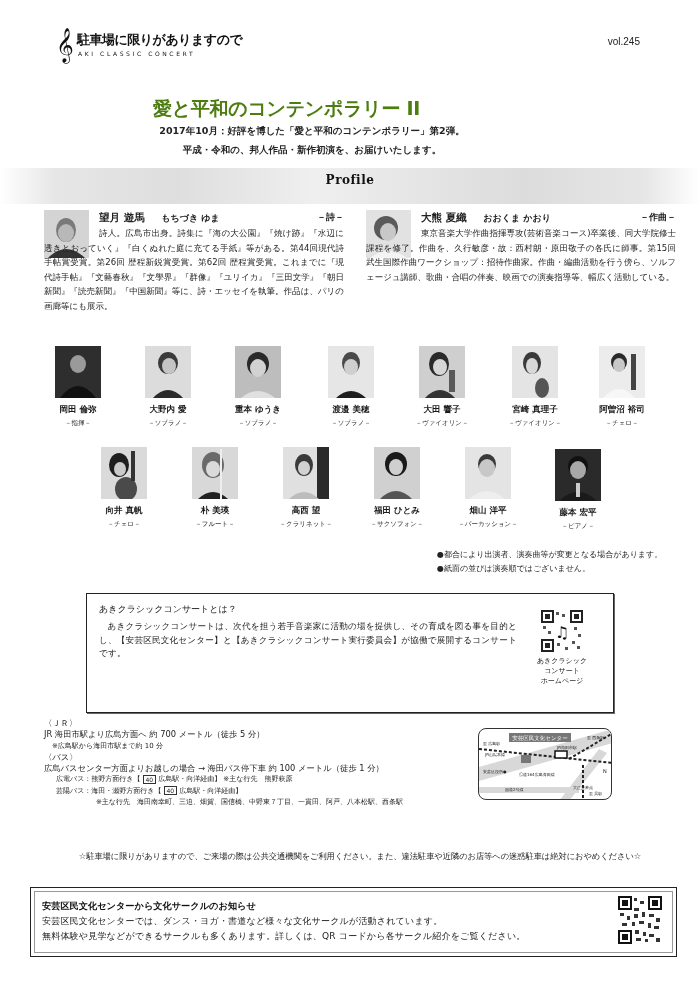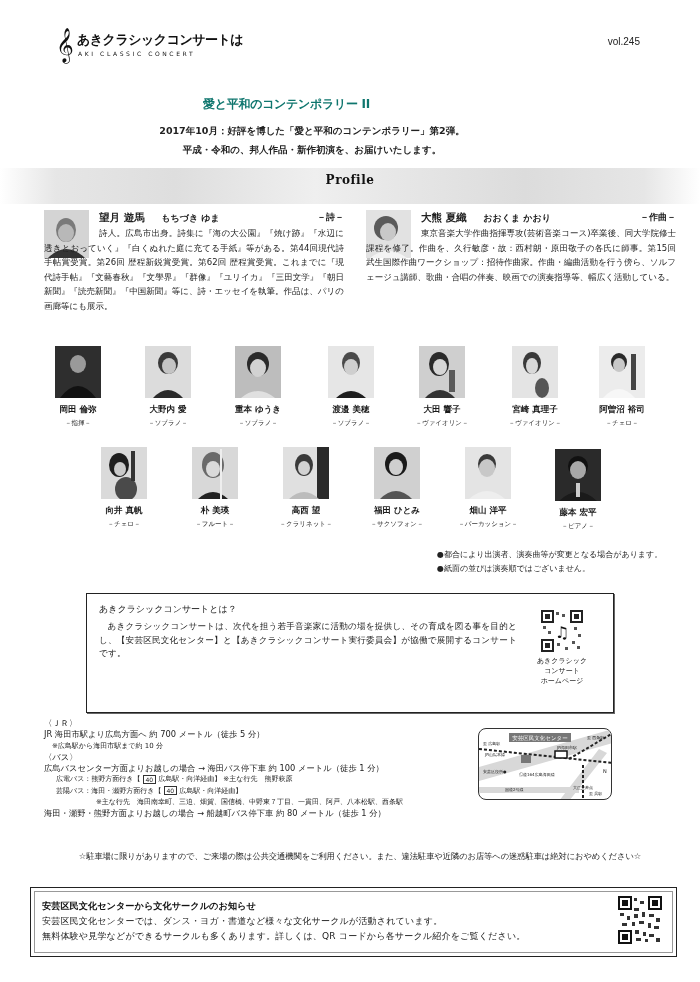--- a/index.html
+++ b/index.html
@@ -8,21 +8,21 @@
 
   .abs { position: absolute; }
 
   
   .logo { left: 56px; top: 28px; width: 170px; height: 34px; }
   .logo .clef { position: absolute; left: 0; top: 0; font-family: "DejaVu Serif", serif; font-size: 30px; line-height: 34px; color: #111; }
   .logo .jp { position: absolute; left: 21px; top: 3px; font-size: 13px; font-weight: bold; letter-spacing: -0.5px; color: #111; white-space: nowrap; }
   .logo .en { position: absolute; left: 22px; top: 22px; font-size: 6px; letter-spacing: 2.6px; color: #111; white-space: nowrap; }
   .vol { right: 60px; top: 36px; font-size: 10px; color: #222; font-family: "Liberation Sans", sans-serif; }
 
-  .main-title { left: 0; width: 573px; top: 96px; text-align: center; font-size: 12px; font-weight: bold; color: #0f766e; letter-spacing: -0.3px; }
+  .main-title { left: 0; width: 573px; top: 96px; text-align: center; font-size: 19px; font-weight: bold; color: #4d7c0f; letter-spacing: -0.3px; }
   .subline { left: 0; width: 624px; text-align: center; font-size: 9.5px; font-weight: bold; color: #222; }
   .sub1 { top: 143px; }
   .sub2 { top: 163px; }
 
   .profile-band {
     left: 0; top: 167px; width: 700px; height: 36px;
     top: 168px;
     background: linear-gradient(90deg, #ffffff 0%, #e6e6e6 8%, #dedede 25%, #efefef 45%, #e8e8e8 55%, #dcdcdc 75%, #e6e6e6 92%, #ffffff 100%);
   }
   .profile-band span { display: block; text-align: center; font-family: "DejaVu Serif", serif; font-weight: bold; font-size: 12px; line-height: 24px; letter-spacing: 0.5px; color: #111; }
@@ -71,21 +71,21 @@
   .circle .cl { position: absolute; left: 11px; font-size: 9px; color: #222; letter-spacing: 0.2px; white-space: nowrap; }
   .circle .l1 { top: 27px; }
   .circle .l2 { top: 42px; }
   .circle .qr2 { position: absolute; right: 14px; top: 8px; width: 44px; height: 48px; }
 </style>
 </head>
 <body>
 
 <div class="abs logo">
   <span class="clef">𝄞</span>
-  <span class="jp">あきクラシックコンサートは</span>
+  <span class="jp">駐車場に限りがありますので</span>
   <span class="en">AKI CLASSIC CONCERT</span>
 </div>
 <div class="abs vol">vol.245</div>
 
 <div class="abs main-title">愛と平和のコンテンポラリー II</div>
 <div class="abs subline sub1" style="top:125px">2017年10月：好評を博した「愛と平和のコンテンポラリー」第2弾。</div>
 <div class="abs subline sub2" style="top:144px">平成・令和の、邦人作品・新作初演を、お届けいたします。</div>
 
 <div class="abs profile-band">
   <span>Profile</span>
@@ -294,21 +294,20 @@
   <div class="ind1">※広島駅から海田市駅まで約 10 分</div>
   <div>〈バス〉</div>
   <div>広島バスセンター方面よりお越しの場合 → 海田バス停下車 約 100 メートル（徒歩 1 分）</div>
   <div class="ind2">
     <span>広電バス：熊野方面行き【</span><span class="busno">40</span><span>広島駅・向洋経由】 ※主な行先　熊野萩原</span>
   </div>
   <div class="ind2">
     <span>芸陽バス：海田・瀬野方面行き【</span><span class="busno">40</span><span>広島駅・向洋経由】</span>
   </div>
   <div class="ind3" style="white-space:nowrap;">※主な行先　海田南幸町、三迫、畑賀、国信橋、中野東７丁目、一貫田、阿戸、八本松駅、西条駅</div>
-  <div style="white-space:nowrap;">海田・瀬野・熊野方面よりお越しの場合 → 船越町バス停下車 約 80 メートル（徒歩 1 分）</div>
 </div>
 
 <div class="abs map">
   <svg width="134" height="72" viewBox="0 0 134 72" font-family="DejaVu Sans, sans-serif">
     <polygon points="0,38 134,0 134,14 0,52" fill="#d8d8d8"></polygon>
     <rect x="0" y="58" width="100" height="6" fill="#d8d8d8"></rect>
     <polygon points="80,72 120,20 128,24 90,72" fill="#d8d8d8"></polygon>
     <line x1="0" y1="20" x2="134" y2="34" stroke="#222" stroke-width="2" stroke-dasharray="3,2"></line>
     <line x1="90" y1="30" x2="134" y2="4" stroke="#222" stroke-width="2" stroke-dasharray="3,2"></line>
     <line x1="104" y1="36" x2="104" y2="72" stroke="#222" stroke-width="2" stroke-dasharray="3,2"></line>

